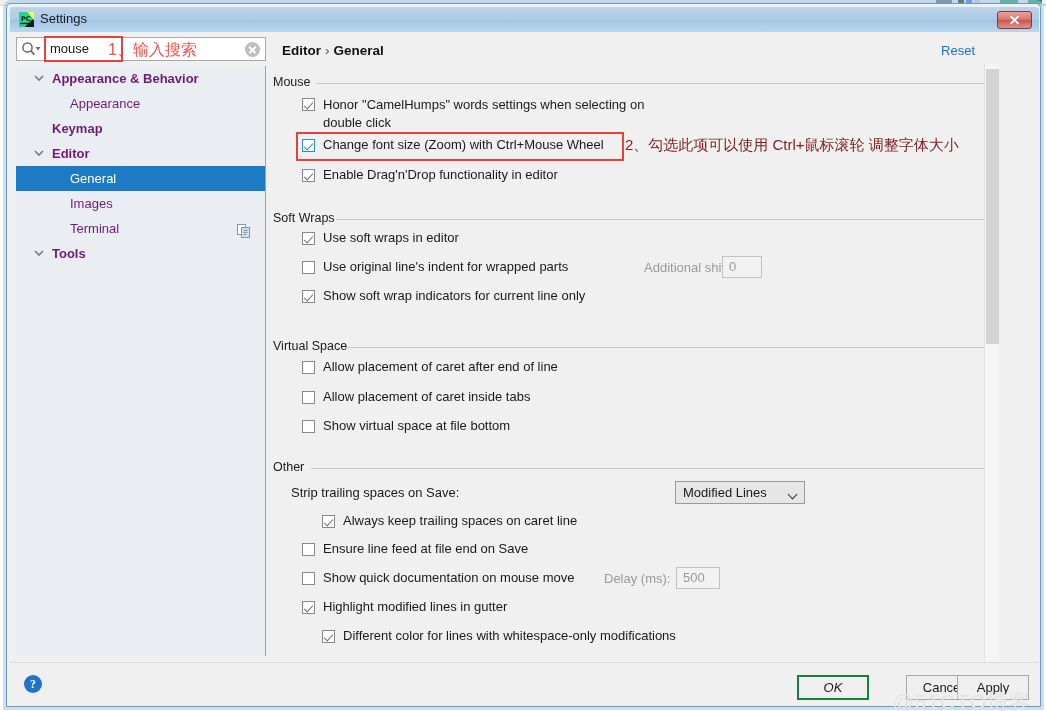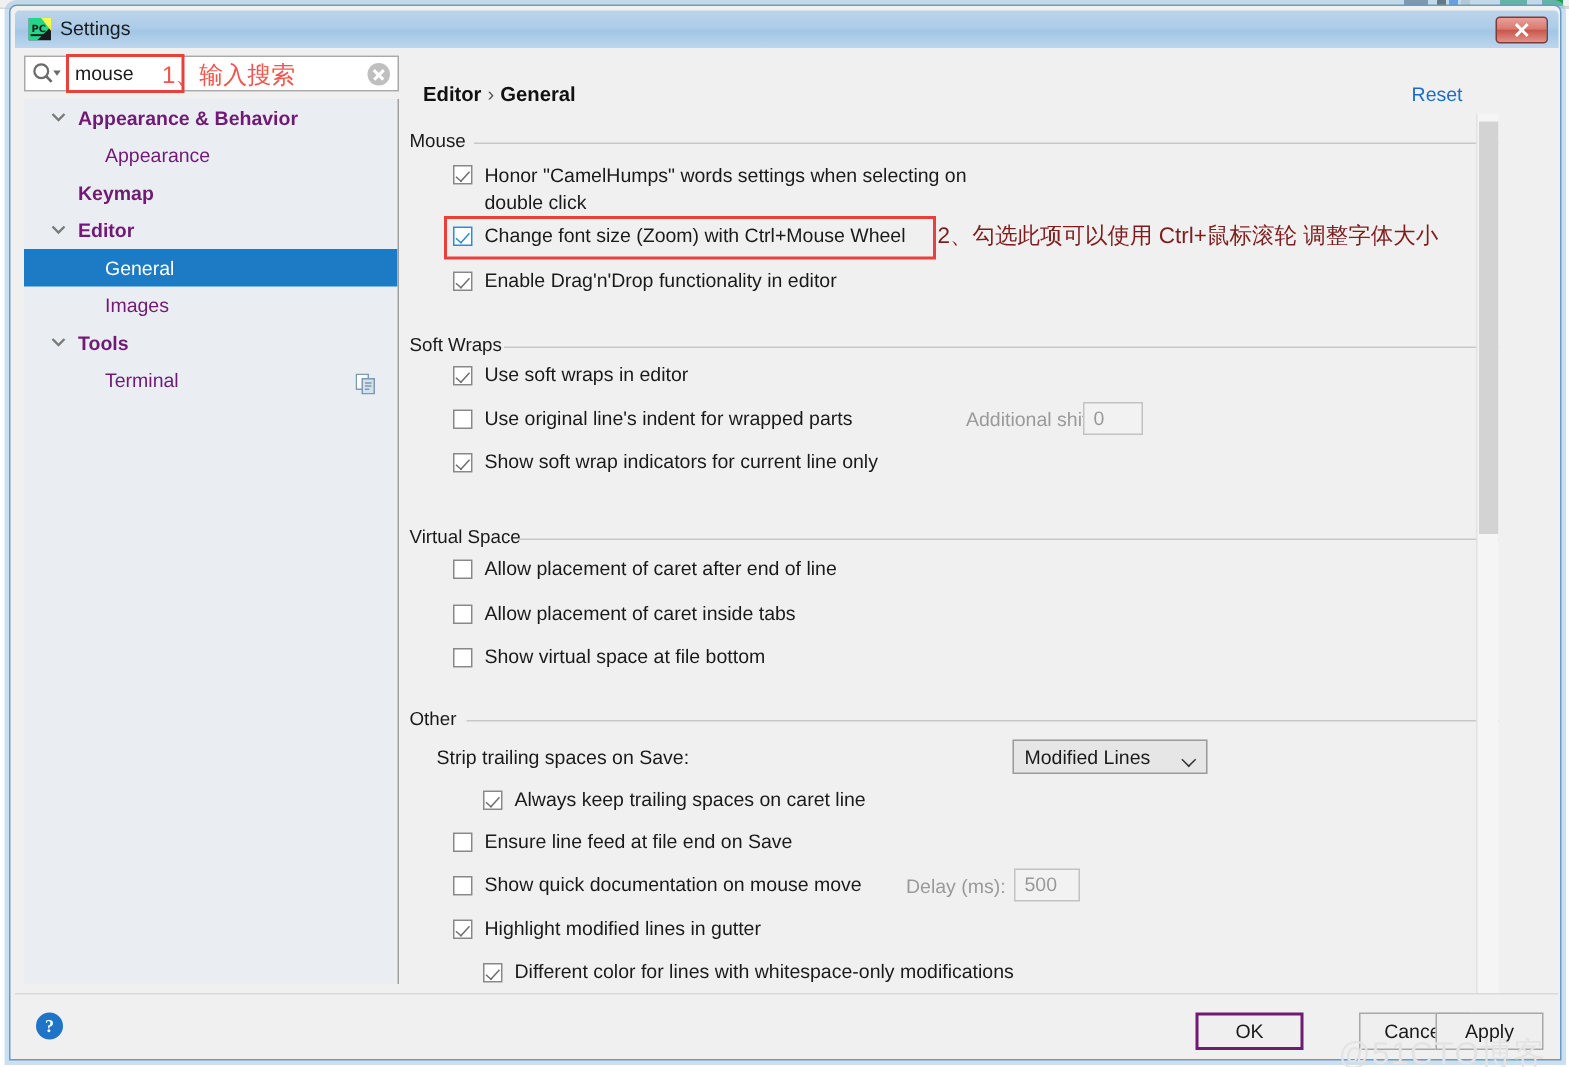--- a/index.html
+++ b/index.html
@@ -132,21 +132,20 @@
   .tree-row.lvl0 .tlabel { left: 36px; font-weight: bold; }
   .tree-row.lvl1 .tlabel { left: 54px; font-weight: normal; }
   .tree-row .rowicon { position: absolute; right: 14px; top: 5px; width: 14px; height: 14px; }
 
   
   #content-pane {
     position: absolute; left: 257px; top: 0;
     width: 732px; height: 630px;
     background: #f0f0f0;
     overflow: hidden;
-    margin-top: 12px;
   }
   #breadcrumb {
     position: absolute; left: 15px; top: 11px;
     font-size: 13.5px; font-weight: bold; color: #111111;
     font-family: "Liberation Sans", sans-serif; white-space: nowrap;
   }
   #breadcrumb .sepr { font-weight: normal; color: #555; margin: 0 4px; }
   #reset-link {
     position: absolute; right: 24px; top: 11px;
     font-size: 13px; color: #1a6fc4; cursor: pointer;
@@ -247,21 +246,21 @@
     line-height: 18px; text-align: center; color: #ffffff;
     font-size: 12px; font-weight: bold;
     font-family: "Liberation Serif", serif;
   }
   .footbtn {
     position: absolute; top: 12px; height: 25px;
     background: #efefef; border: 1px solid #a8a8a8;
     font-size: 13px; color: #1a1a1a; text-align: center; line-height: 23px;
     cursor: pointer; font-family: "Liberation Sans", sans-serif;
   }
-  .footbtn.default { border: 2px solid #701a75; line-height: 21px; }
+  .footbtn.default { border: 2px solid #15803d; line-height: 21px; font-style: italic; }
   #watermark {
     position: absolute; right: 8px; top: 25px;
     font-size: 21px; color: #e3e3e3; letter-spacing: 1px;
     font-family: "Liberation Sans", sans-serif; pointer-events: none;
   }
 </style>
 </head>
 <body>
 
 <div id="desktop">
@@ -339,41 +338,41 @@
           </div>
 
           <div class="tree-row lvl1 sel">
             <span class="tlabel">General</span>
           </div>
 
           <div class="tree-row lvl1">
             <span class="tlabel">Images</span>
           </div>
 
-          <div class="tree-row lvl0">
-            <span class="chev">
-              <svg width="14" height="25" viewBox="0 0 14 25">
-                  <polyline points="3,10 7,14 11,10" fill="none" stroke="#7a7a7a" stroke-width="1.6"></polyline>
-                </svg>
-            </span>
-            <span class="tlabel">Tools</span>
-          </div>
-
           <div class="tree-row lvl1">
             <span class="tlabel">Terminal</span>
             <span class="rowicon">
               <svg width="14" height="14" viewBox="0 0 14 14">
                 <rect x="0.5" y="0.5" width="8" height="10" fill="#ffffff" stroke="#7b9ab5" stroke-width="1"></rect>
                 <rect x="4.5" y="3.5" width="8" height="10" fill="#d6e0e8" stroke="#7b9ab5" stroke-width="1"></rect>
                 <line x1="6.3" y1="6.3" x2="10.7" y2="6.3" stroke="#7b9ab5" stroke-width="1"></line>
                 <line x1="6.3" y1="8.4" x2="10.7" y2="8.4" stroke="#7b9ab5" stroke-width="1"></line>
                 <line x1="6.3" y1="10.5" x2="9.2" y2="10.5" stroke="#7b9ab5" stroke-width="1"></line>
               </svg>
             </span>
           </div>
+
+          <div class="tree-row lvl0">
+            <span class="chev">
+              <svg width="14" height="25" viewBox="0 0 14 25">
+                  <polyline points="3,10 7,14 11,10" fill="none" stroke="#7a7a7a" stroke-width="1.6"></polyline>
+                </svg>
+            </span>
+            <span class="tlabel">Tools</span>
+          </div>
         </div>
 
         <div id="content-pane">
 
           <div id="breadcrumb">
             <span>Editor</span><span class="sepr">›</span><span>General</span>
           </div>
           <div id="reset-link">Reset</div>
 
           <div class="group" style="top:43px;">

